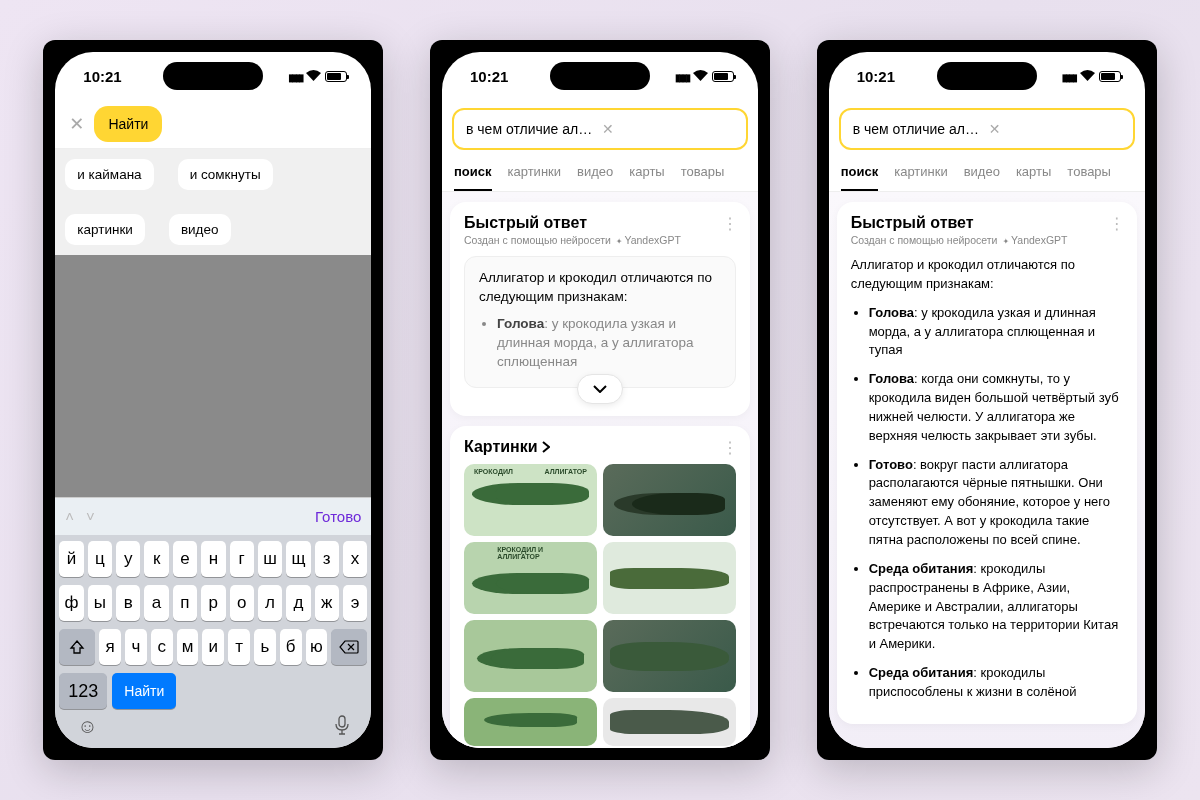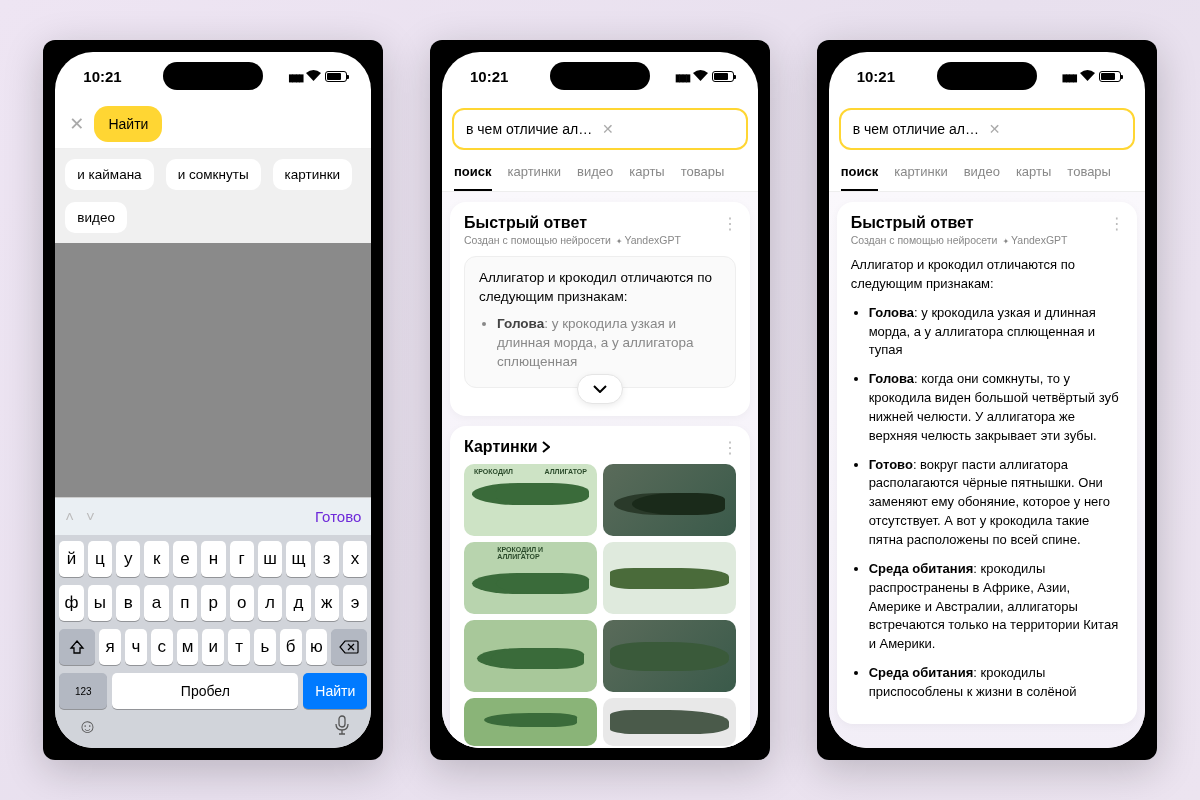--- a/index.html
+++ b/index.html
@@ -42,21 +42,21 @@
     background:#fff; padding: 6px 10px; border-bottom:1px solid #eee;
     display:flex; align-items:center; gap:6px;
   }
   .search-q { flex:1; font-size:13.5px; line-height:1.25; }
   .x-btn { color:#aaa; font-size:18px; padding:0 4px; cursor:pointer;}
   .find-btn {
     background:#ffd633; border-radius:14px; padding:10px 14px;
     font-size:14px; font-weight:500; cursor:pointer;
   }
   .suggestions {
-    background:#f0f0f0; padding:10px; display:flex; flex-wrap:wrap; gap:12px;
+    background:#f0f0f0; padding:10px; display:flex; flex-wrap:wrap; gap:24px;
   }
   .chip {
     background:#fff; border-radius:10px; padding:8px 12px; font-size:13.5px;
     cursor:pointer;
   }
   .gray-area { flex:1; background:#8a8a8a; }
   .kb-bar {
     background:#eaeff3; height:38px; display:flex; align-items:center;
     justify-content:space-between; padding:0 10px; font-size:15px;
     border-top:1px solid #ccc;
@@ -68,21 +68,21 @@
   .key {
     background:#fff; border-radius:5px; height:36px;
     box-shadow:0 1px 0 rgba(0,0,0,0.3);
     display:flex; align-items:center; justify-content:center;
     font-size:17px; flex:1; min-width:0; cursor:pointer;
   }
   .key.shift, .key.bksp { background:#b3b8c2; flex:0 0 36px;}
   .key.shift svg{width:16px;height:16px;}
   .key.bksp svg{width:20px;height:14px;}
   .botrow { display:flex; gap:5px;}
-  .key.num { background:#b3b8c2; flex:0 0 48px; font-size:10px;}
+  .key.num { background:#b3b8c2; flex:0 0 48px; font-size:18px;}
   .key.space { flex:1; font-size:14px;}
   .key.enter{ background:#007aff; color:#fff; flex:0 0 64px; font-size:14px;}
   .kb-footer{ display:flex; justify-content:space-between; padding:6px 18px 0; font-size:20px; color:#555;}
 
   
   .searchbox-wrap{ padding:8px 10px 6px; background:#fff;}
   .searchbox {
     border:2px solid #ffd633; border-radius:12px; height:42px;
     display:flex; align-items:center; padding:0 8px 0 12px;
   }
@@ -209,21 +209,20 @@
           <div class="key">ю</div>
           <div class="key bksp">
             <svg viewBox="0 0 20 14">
               <path d="M6 1 H18 Q19 1 19 2 V12 Q19 13 18 13 H6 L1 7 Z" fill="none" stroke="#000" stroke-width="1.2"></path>
               <path d="M9 4 L15 10 M15 4 L9 10" stroke="#000" stroke-width="1.2"></path>
             </svg>
           </div>
         </div>
       <div class="botrow">
         <div class="key num">123</div>
-        <div class="key space">Пробел</div>
         <div class="key enter">Найти</div>
       </div>
       <div class="kb-footer">
         <span>☺</span>
         <span>
           <svg width="14" height="20" viewBox="0 0 14 20">
               <rect x="4" y="1" width="6" height="11" rx="3" fill="none" stroke="#555" stroke-width="1.3"></rect>
               <path d="M1 9 Q1 15 7 15 Q13 15 13 9 M7 15 V19 M4 19 H10" fill="none" stroke="#555" stroke-width="1.3"></path>
             </svg>
         </span>

